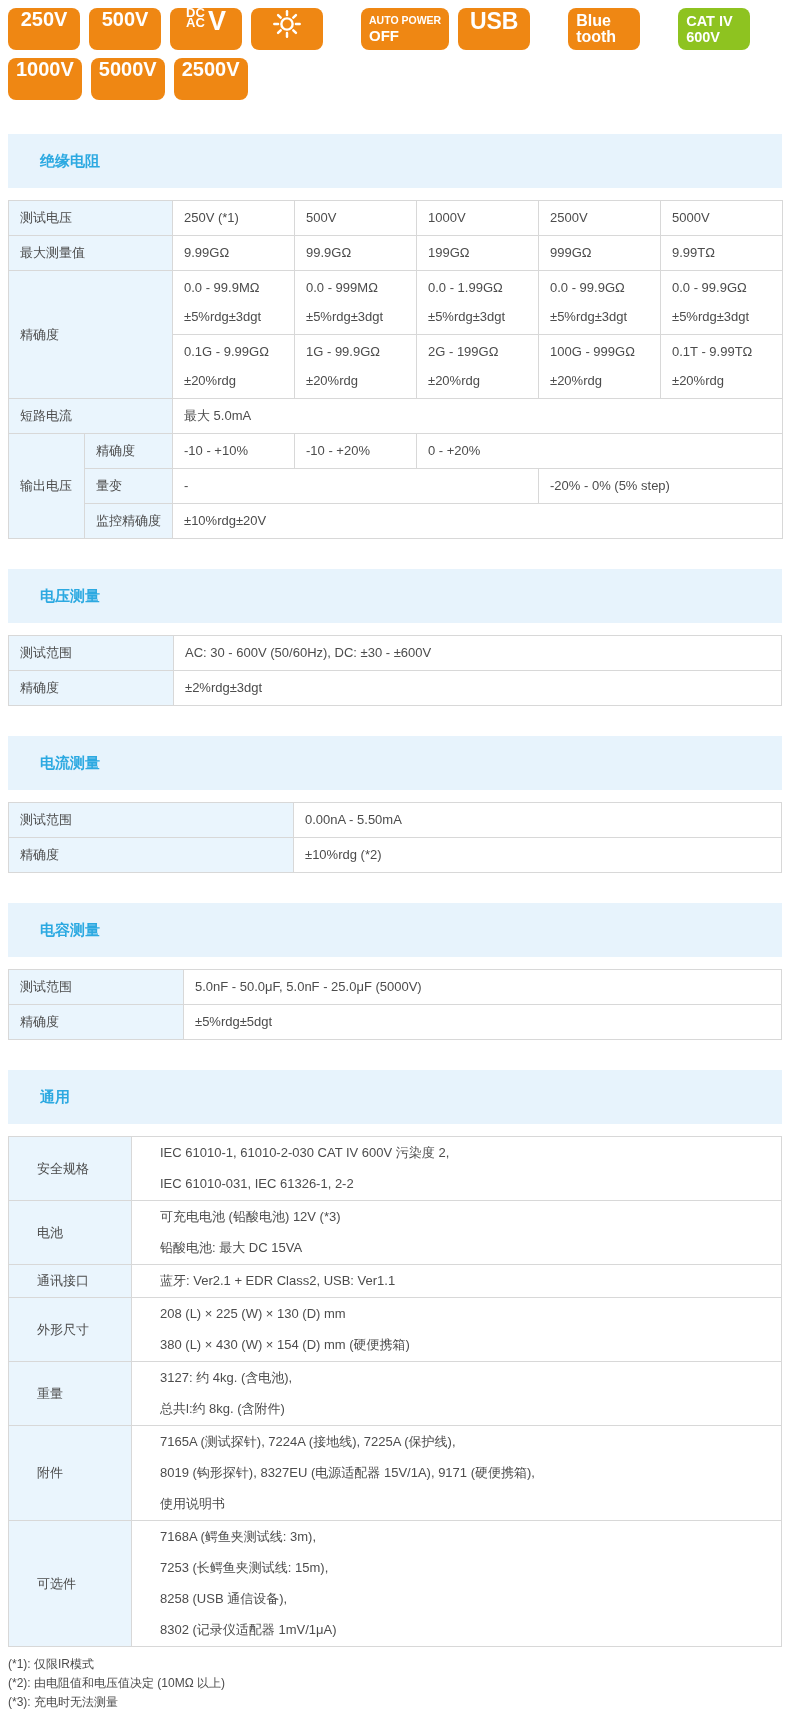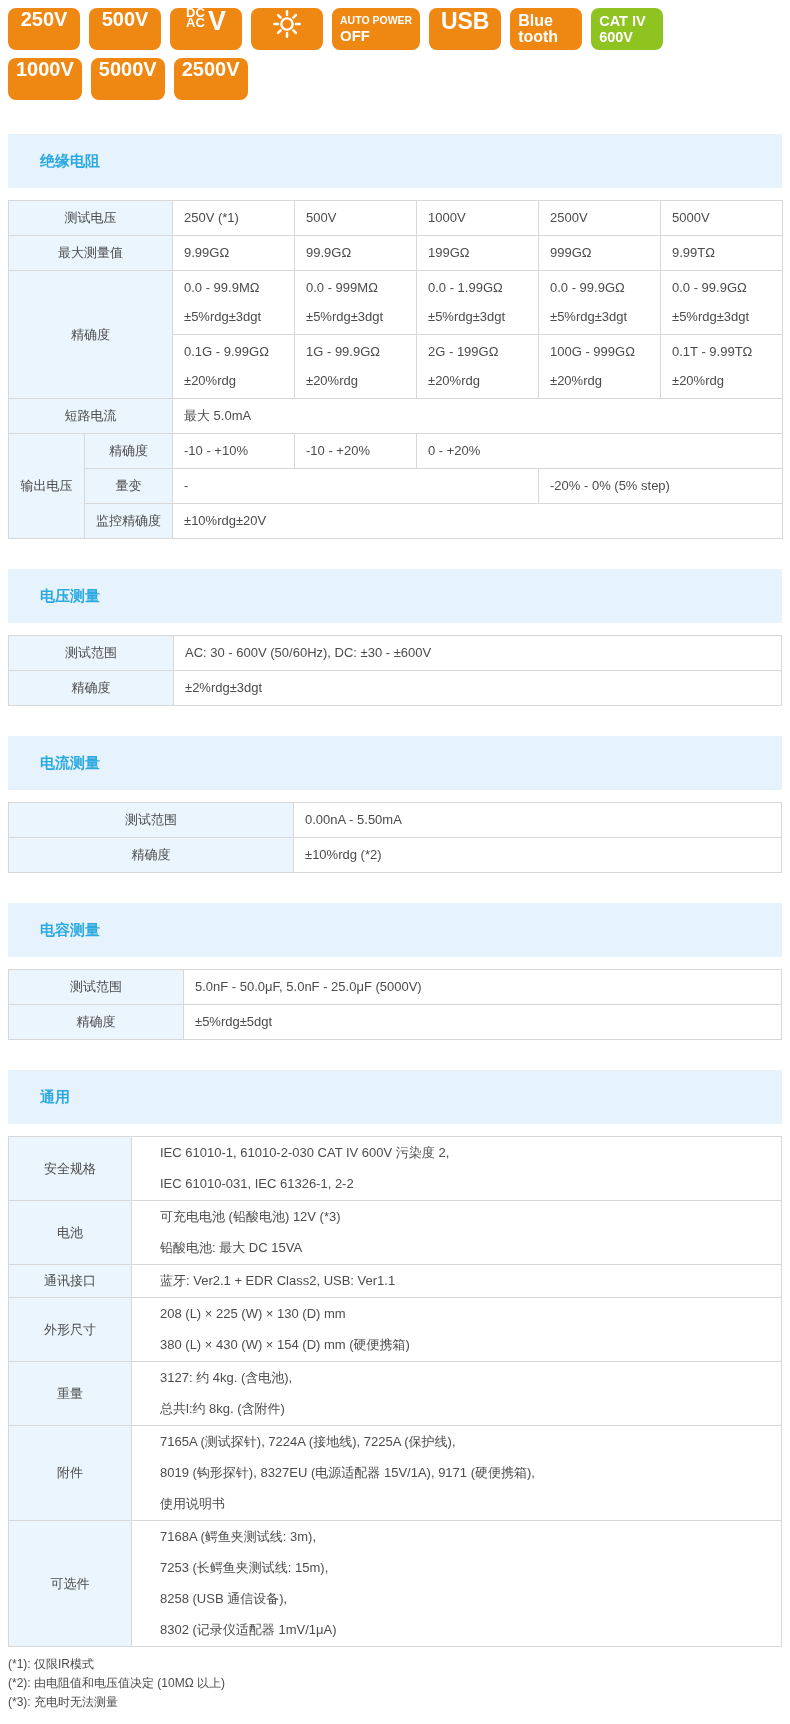--- a/index.html
+++ b/index.html
@@ -25,21 +25,21 @@
   .badge{
     min-width:72px;height:42px;border-radius:8px;
     background:var(--orange);color:#fff;font-weight:bold;
     display:flex;align-items:flex-start;justify-content:center;
     padding:0 8px;
   }
   .badge.green{background:var(--green);}
   .badge .bv{font-size:20px;}
   .badge .dcac{display:flex;flex-direction:column;font-size:13px;line-height:10px;margin-right:3px;font-weight:bold;}
   .badge .bigv{font-size:27px;line-height:27px;}
-  .badge.col{flex-direction:column;line-height:1;}
+  .badge.col{flex-direction:column;line-height:1;margin-left:29px;}
   .badge .ap1{font-size:10.5px;line-height:12px;}
   .badge .ap2{font-size:15px;line-height:19px;}
   .badge .busb{font-size:23px;}
   .badge .bt{font-size:16px;line-height:16px;}
   .badge .cat{font-size:14.5px;line-height:16px;}
   
   .band{
     height:54px;background:var(--band-bg);
     display:flex;align-items:center;padding-left:20px;
     margin-top:30px;
@@ -48,21 +48,21 @@
   .band h2{font-size:15px;color:var(--band-text);margin:12px;font-weight:bold;}
   
   table.spec{
     border-collapse:collapse;table-layout:fixed;width:774px;margin-top:12px;
   }
   table.spec td{
     border:1px solid var(--border);
     padding:7px 11px;line-height:20px;vertical-align:middle;
     overflow:hidden;
   }
-  table.spec td.lab{background:var(--cell-bg);text-align:center;}
+  table.spec td.lab{background:var(--cell-bg);}
   table.spec td .sub{margin-top:9px;}
   table.gen td{padding:6px 28px;margin-left:16px;}
   table.gen td .line + .line{margin-top:11px;}
   
   .footnotes{margin-top:8px;font-size:12px;line-height:19px;padding-bottom:6px;}
 </style>
 </head>
 <body>
 
 <div>

